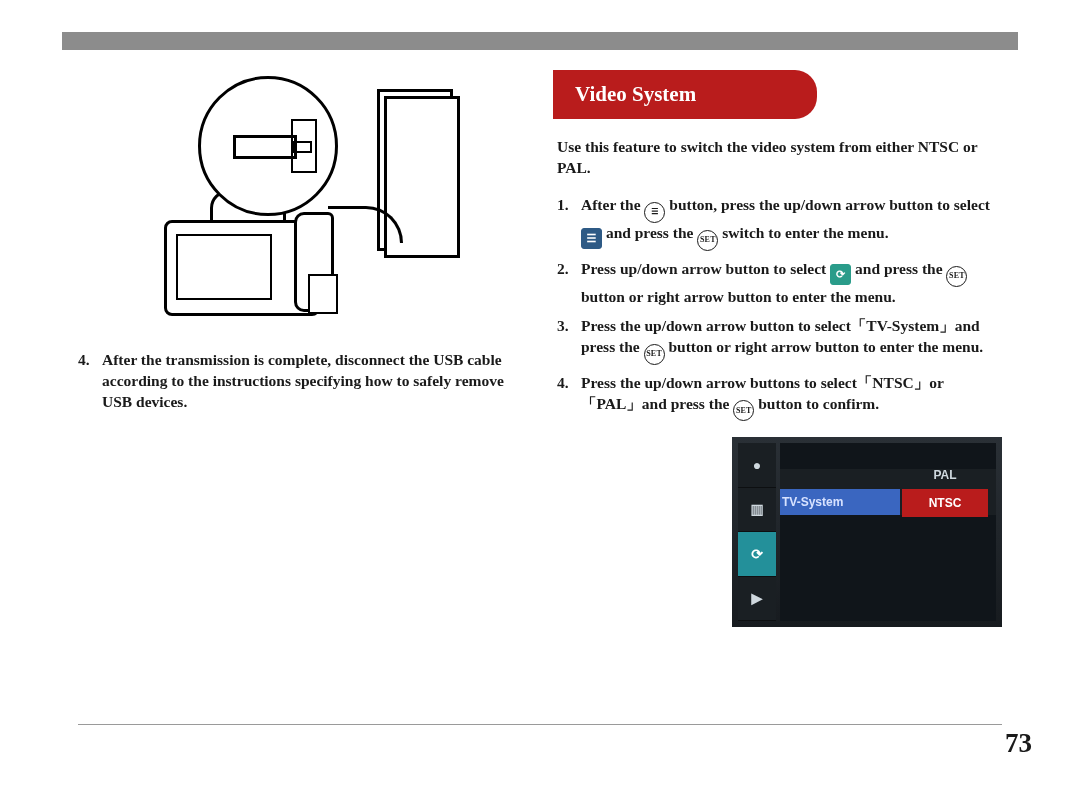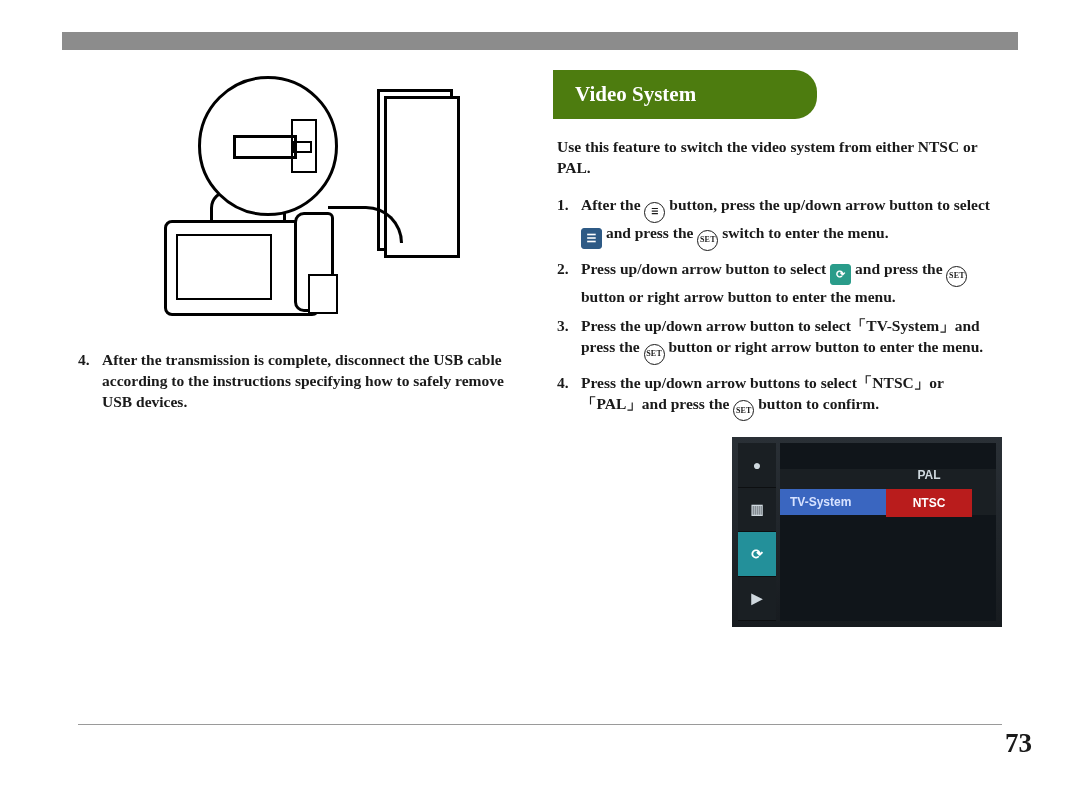--- a/index.html
+++ b/index.html
@@ -93,21 +93,21 @@
   .mag .jack {
     position:absolute; right:18px; top:40px; width:22px; height:50px;
     border:2.5px solid #000;
   }
 
   .numline { display:flex; margin-top:0; }
   .numline .n { width: 24px; flex: none; }
   .numline .t { flex: 1; }
 
   .heading {
-    background: #4d7c0f;
+    background: #b91c1c;
     color: #fff;
     font-size: 21px;
     font-weight: 600;
     padding: 10px 22px 11px;
     border-radius: 0 22px 22px 0;
     width: fit-content;
     min-width: 220px;
     margin-bottom: 18px;
     margin-left: -4px;
   }
@@ -144,24 +144,24 @@
   .menu-shot .mainpane {
     flex:1; position:relative; background:#10151a;
   }
   .menu-shot .bar {
     position:absolute; top:26px; left:0; right:0; height:46px;
     background:#1a1f23;
   }
   .menu-shot .rowsel {
     position:absolute; top:46px; left:0; width:118px; height:26px;
     background:#3a66c0; color:#d7e2ff; font-size:12px;
-    display:flex; align-items:center; padding-left:10px;
+    display:flex; align-items:center; padding-left:2px;
   }
   .menu-shot .opts {
-    position:absolute; top:18px; right:24px; width:86px;
+    position:absolute; top:18px; right:8px; width:86px;
     display:flex; flex-direction:column;
   }
   .menu-shot .opts div{
     height:28px; display:flex; align-items:center; justify-content:center;
     color:#cfd8de; font-size:12px;
   }
   .menu-shot .opts .sel{ background:#b91c1c; color:#fff; }
 
   .rule {
     position:absolute; left:78px; right:78px; bottom:60px; height:1px; background:#9a9a9a;

